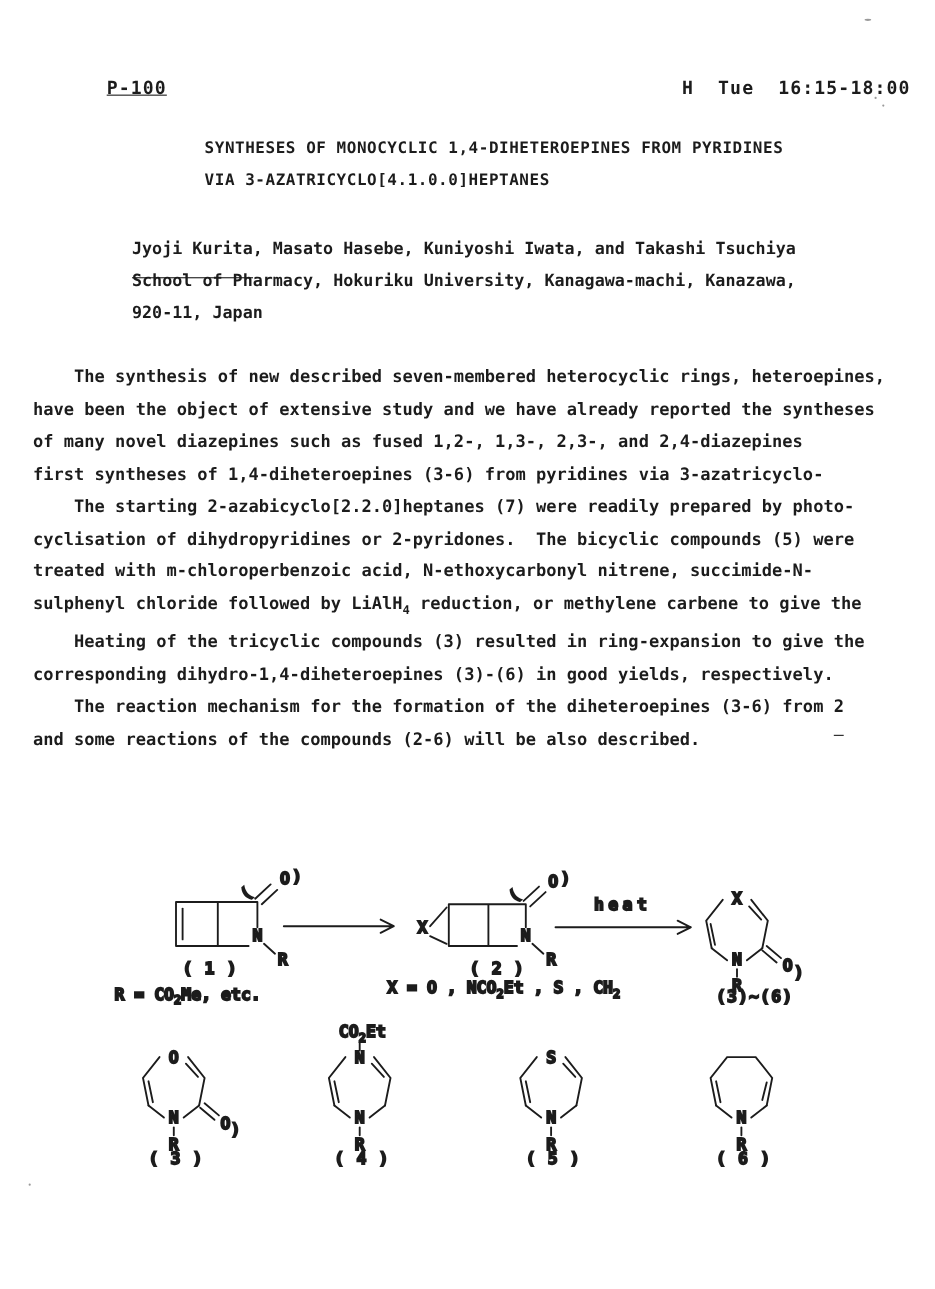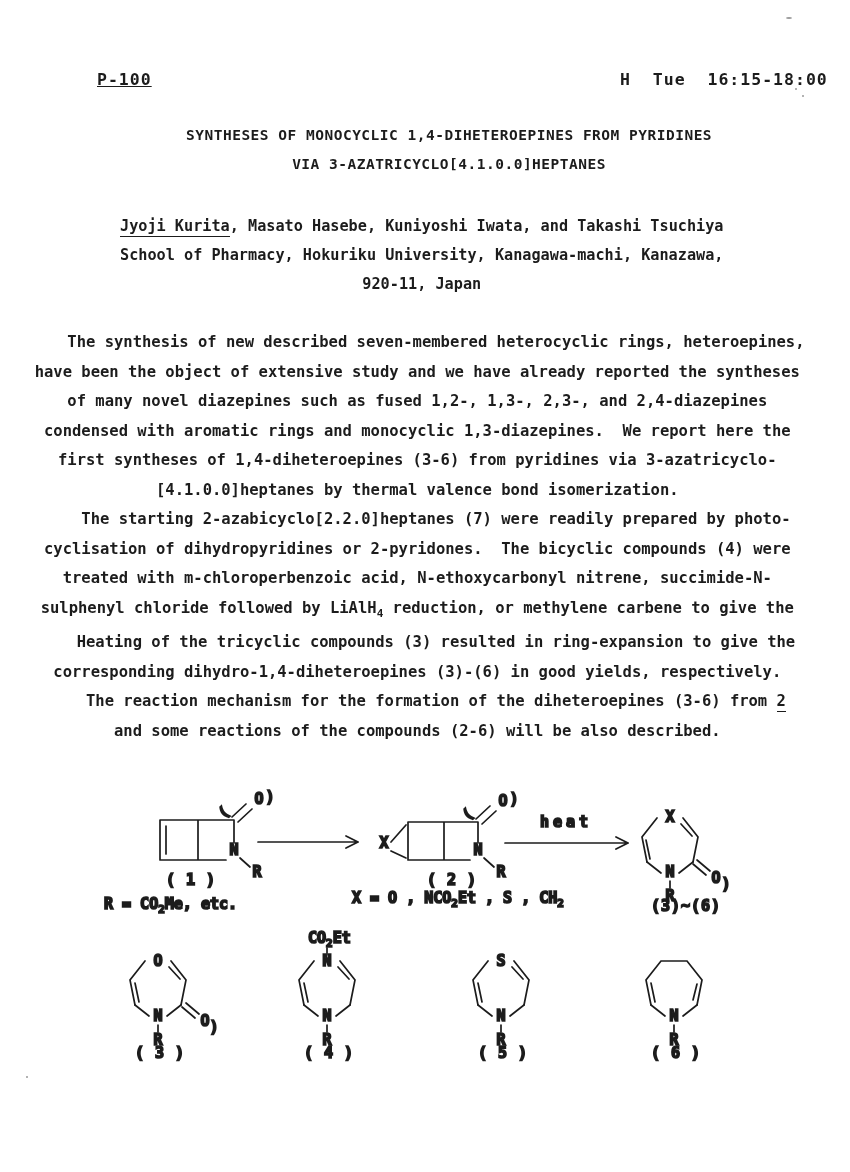--- a/index.html
+++ b/index.html
@@ -5,26 +5,26 @@
   html, body { margin: 0; padding: 0; }
   body {
     width: 850px; height: 1172px;
     background: #ffffff;
     font-family: "DejaVu Sans Mono", "Liberation Mono", monospace;
     color: #1c1c1c;
     position: relative;
     overflow: hidden;
   }
   .abs { position: absolute; }
-  .line { white-space: pre; text-align: center; }
+  .line { white-space: pre; }
   .bodytext { font-size: 15.5px; line-height: 29.5px; font-weight: 600; }
   .hdr { font-size: 16.5px; font-weight: 600; letter-spacing: 1px; }
   .titleblock { font-size: 14.5px; line-height: 29px; font-weight: 600; letter-spacing: 0.5px; }
   .authblock { font-size: 15.2px; line-height: 29px; font-weight: 600; }
-  .ul { border-bottom: 1.6px solid #1c1c1c; padding-bottom: 1px; }
+  .ul { border-bottom: 1.6px solid #1c1c1c; padding-bottom: 17px; }
   .sub { font-size: 11px; vertical-align: sub; }
   .footer { font-size: 17px; font-weight: 700; letter-spacing: 1px; text-align: center; }
   svg { font-family: "DejaVu Sans Mono", "Liberation Mono", monospace; }
   .atm { font-size: 15px; font-weight: 700; text-anchor: middle; fill: #1c1c1c; }
   .fml { font-size: 15px; font-weight: 600; fill: #1c1c1c; }
   .lbl { font-size: 15px; font-weight: 600; text-anchor: middle; letter-spacing: 1px; fill: #1c1c1c; }
   .heatlbl { font-size: 15px; font-weight: 700; text-anchor: middle; letter-spacing: 4px; fill: #1c1c1c; }
   .subT { font-size: 11px; }
   .speck { position: absolute; background: #9a9a9a; border-radius: 50%; }
 </style>
@@ -42,25 +42,23 @@
 <div class="abs authblock" style="left:120px; top:212px;">
   <div class="line"><span class="ul">Jyoji Kurita</span><span>, Masato Hasebe, Kuniyoshi Iwata, and Takashi Tsuchiya</span></div>
   <div class="line">School of Pharmacy, Hokuriku University, Kanagawa-machi, Kanazawa,</div>
   <div class="line">920-11, Japan</div>
 </div>
 
 <div class="abs bodytext" style="left:30px; top:328px;">
   <div class="line">    The synthesis of new described seven-membered heterocyclic rings, heteroepines,</div>
   <div class="line">have been the object of extensive study and we have already reported the syntheses</div>
   <div class="line">of many novel diazepines such as fused 1,2-, 1,3-, 2,3-, and 2,4-diazepines</div>
-  <div class="line">condensed with aromatic rings and monocyclic 1,3-diazepines.  We report here the</div>
   <div class="line">first syntheses of 1,4-diheteroepines (3-6) from pyridines via 3-azatricyclo-</div>
-  <div class="line">[4.1.0.0]heptanes by thermal valence bond isomerization.</div>
   <div class="line">    The starting 2-azabicyclo[2.2.0]heptanes (7) were readily prepared by photo-</div>
-  <div class="line">cyclisation of dihydropyridines or 2-pyridones.  The bicyclic compounds (4) were</div>
+  <div class="line">cyclisation of dihydropyridines or 2-pyridones.  The bicyclic compounds (5) were</div>
   <div class="line">treated with m-chloroperbenzoic acid, N-ethoxycarbonyl nitrene, succimide-N-</div>
   <div class="line"><span>sulphenyl chloride followed by LiAlH</span><span class="sub">4</span><span> reduction, or methylene carbene to give the</span></div>
   <div class="line">    Heating of the tricyclic compounds (3) resulted in ring-expansion to give the</div>
   <div class="line">corresponding dihydro-1,4-diheteroepines (3)-(6) in good yields, respectively.</div>
   <div class="line"><span>    The reaction mechanism for the formation of the diheteroepines (3-6) from </span><span class="ul">2</span></div>
   <div class="line">and some reactions of the compounds (2-6) will be also described.</div>
 </div>
 
 <svg class="abs" style="left:0; top:780px;" width="850" height="330" viewBox="0 0 850 330">
   <g stroke="#1c1c1c" stroke-width="1.7" fill="none" stroke-linecap="round">

